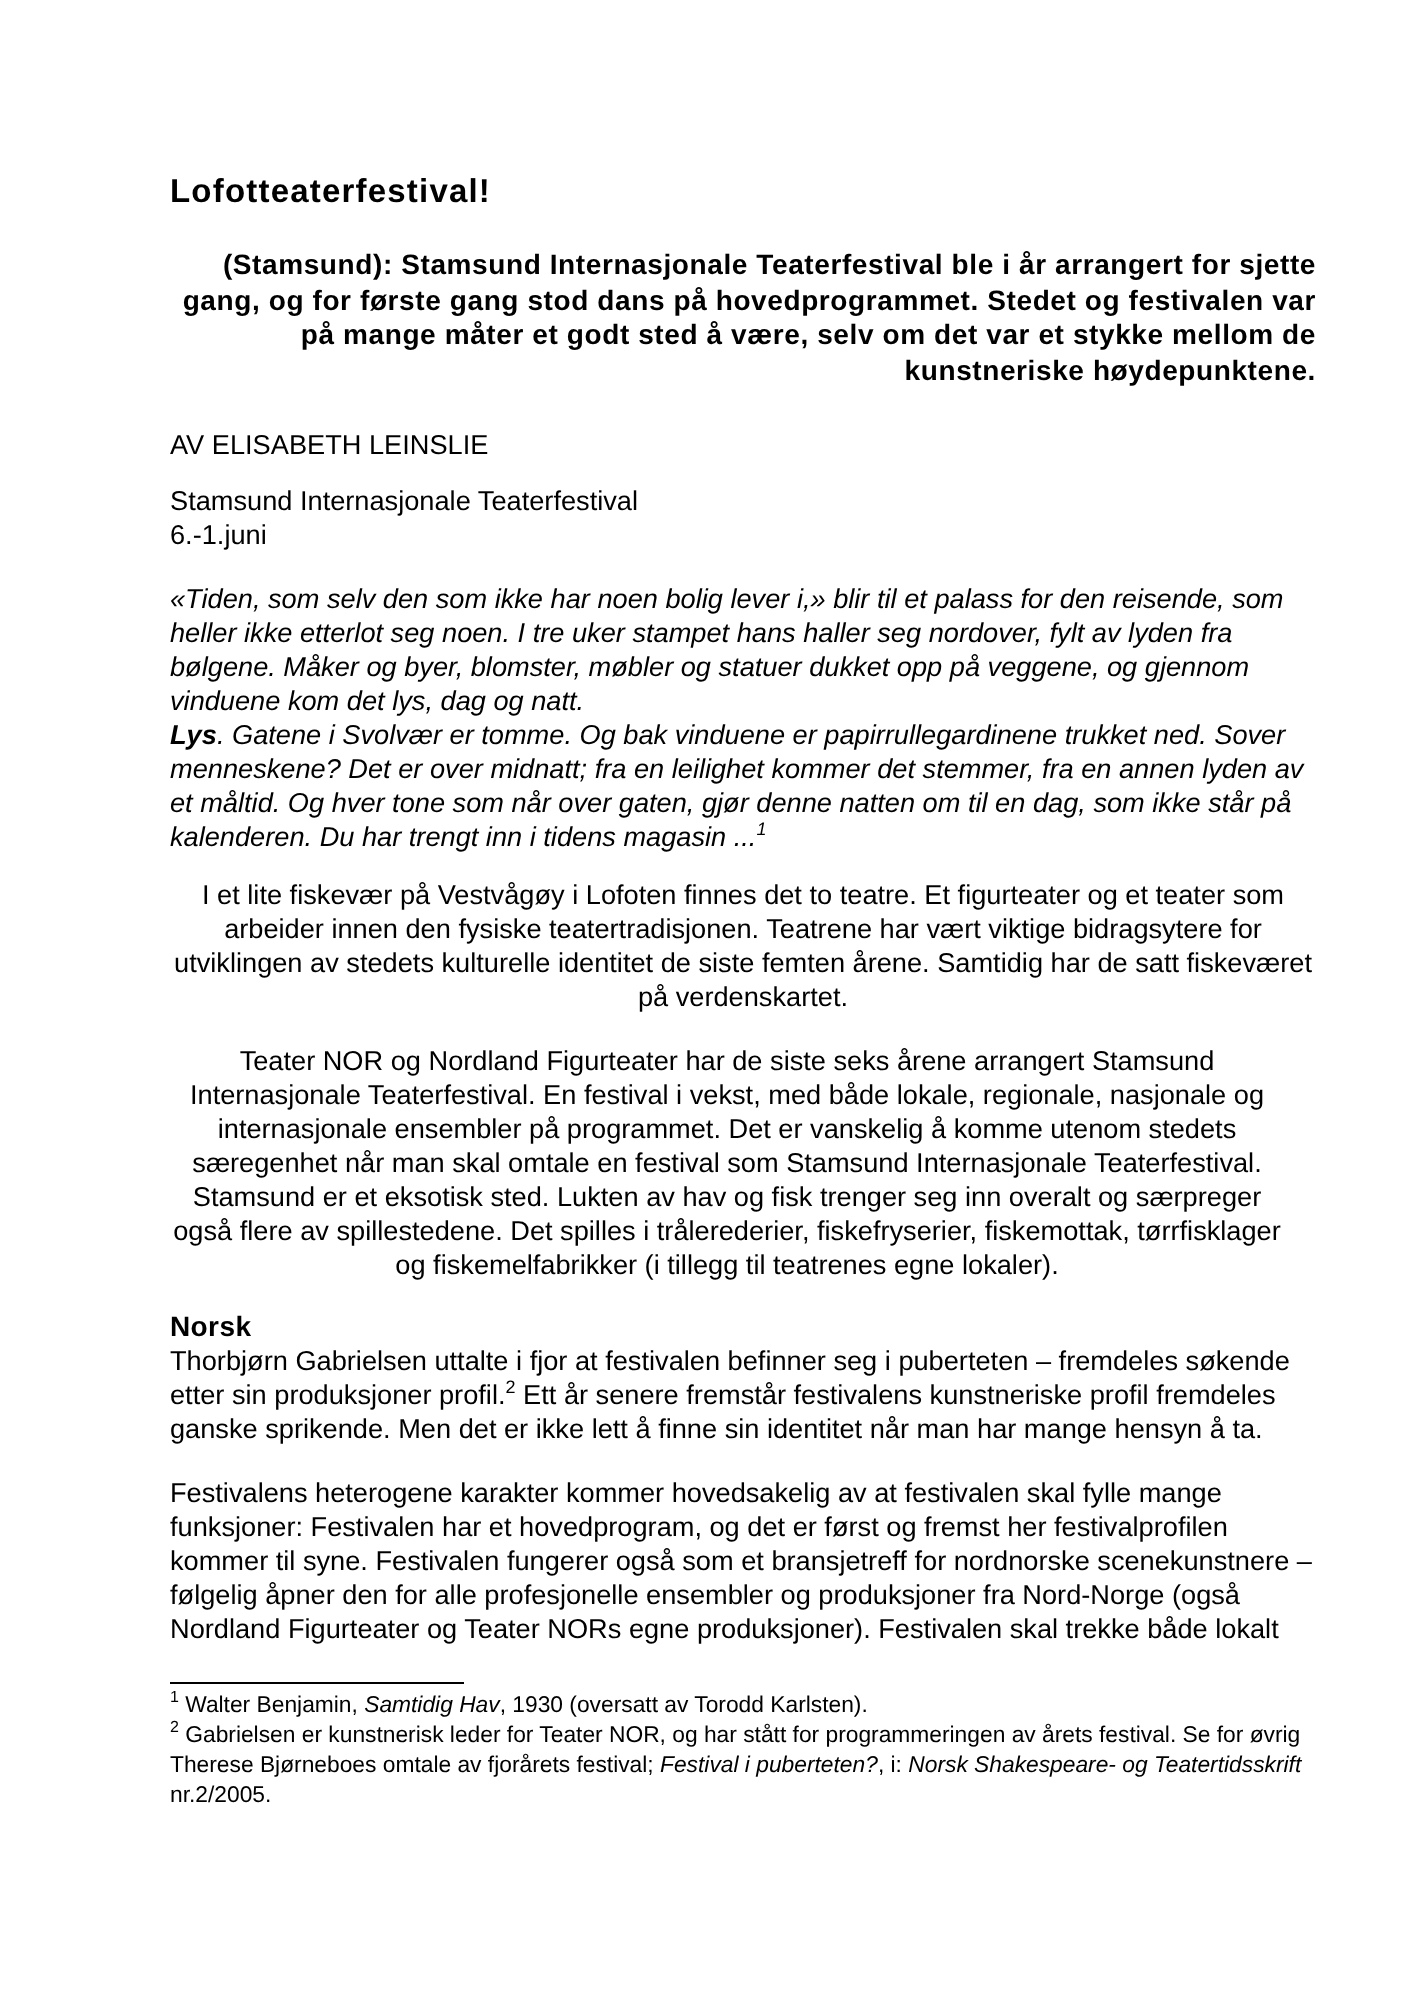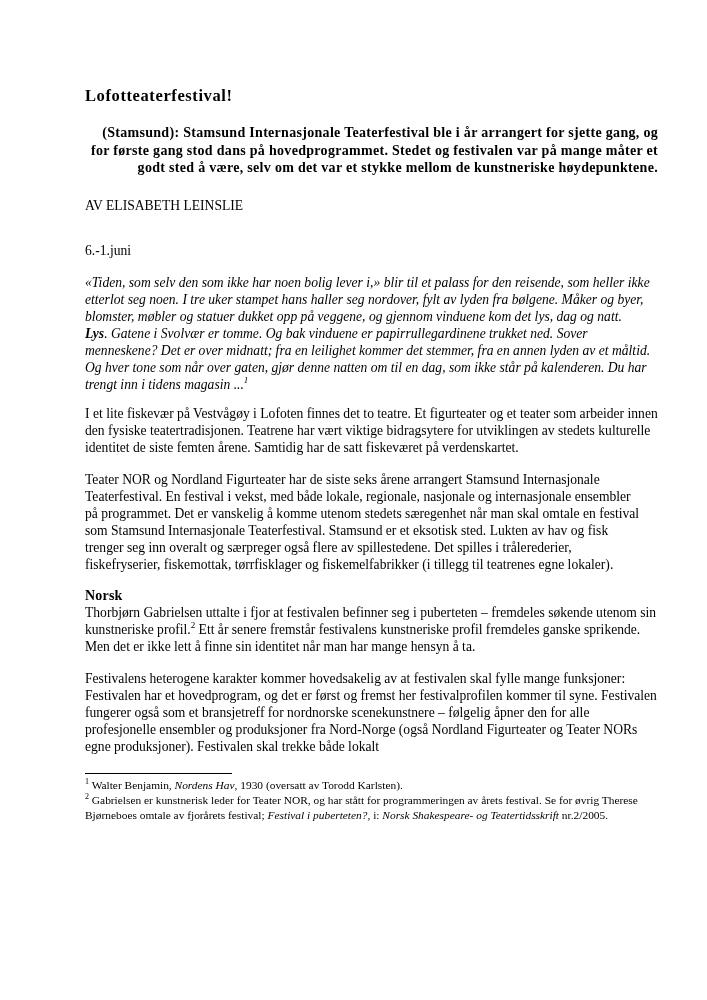--- a/index.html
+++ b/index.html
@@ -7,21 +7,21 @@
     padding: 0;
     background: #ffffff;
   }
   .page {
     position: relative;
     width: 707px;
     height: 1000px;
     background: #ffffff;
     box-sizing: border-box;
     padding: 86px 49px 0 85px;
-    font-family: Liberation Serif, serif;
+    font-family: Liberation Sans, sans-serif;
     font-size: 13.6px;
     line-height: 17px;
     color: #000000;
     overflow: hidden;
   }
   h1.title {
     font-size: 16.5px;
     line-height: 20px;
     font-weight: bold;
     letter-spacing: 0.6px;
@@ -36,21 +36,21 @@
     margin: 0 0 20px 0;
     text-align: right;
   }
   .byline { margin: 0 0 11px 0; }
   .event { margin: 0 0 15px 0; }
   .quote {
     font-style: italic;
     margin: 0 0 12px 0;
   }
   .quote .bi { font-weight: bold; }
-  .body-p { margin: 0 0 15px 0; }
+  .body-p { margin: 0 0 15px 0; text-align: center; }
   .body-p.last-gap { margin: 0 16px 14px 0; }
   h2.section {
     font-size: 14px;
     line-height: 17px;
     font-weight: bold;
     letter-spacing: 0.2px;
     margin: 0;
   }
   .profil-p1 { margin: 0 0 15px 0; }
   .profil-p2 { margin: 0 0 18px 0; }
@@ -81,33 +81,33 @@
 <body>
 
 <div class="page">
 
   <h1 class="title">Lofotteaterfestival!</h1>
 
   <p class="lead">(Stamsund): Stamsund Internasjonale Teaterfestival ble i år arrangert for sjette gang, og for første gang stod dans på hovedprogrammet. Stedet og festivalen var på mange måter et godt sted å være, selv om det var et stykke mellom de kunstneriske høydepunktene.</p>
 
   <p class="byline">AV ELISABETH LEINSLIE</p>
 
-  <p class="event"><br><span>6.-1.juni</span></p>
+  <p class="event"><span>Stamsund Internasjonale Teaterfestival</span><br><span>6.-1.juni</span></p>
 
   <p class="quote"><span>«Tiden, som selv den som ikke har noen bolig lever i,» blir til et palass for den reisende, som heller ikke etterlot seg noen. I tre uker stampet hans haller seg nordover, fylt av lyden fra bølgene. Måker og byer, blomster, møbler og statuer dukket opp på veggene, og gjennom vinduene kom det lys, dag og natt.</span><br><span class="bi">Lys</span><span>. Gatene i Svolvær er tomme. Og bak vinduene er papirrullegardinene trukket ned. Sover menneskene? Det er over midnatt; fra en leilighet kommer det stemmer, fra en annen lyden av et måltid. Og hver tone som når over gaten, gjør denne natten om til en dag, som ikke står på kalenderen. Du har trengt inn i tidens magasin ...</span><sup class="fnref">1</sup></p>
 
   <p class="body-p">I et lite fiskevær på Vestvågøy i Lofoten finnes det to teatre. Et figurteater og et teater som arbeider innen den fysiske teatertradisjonen. Teatrene har vært viktige bidragsytere for utviklingen av stedets kulturelle identitet de siste femten årene. Samtidig har de satt fiskeværet på verdenskartet.</p>
 
   <p class="body-p last-gap">Teater NOR og Nordland Figurteater har de siste seks årene arrangert Stamsund Internasjonale Teaterfestival. En festival i vekst, med både lokale, regionale, nasjonale og internasjonale ensembler på programmet. Det er vanskelig å komme utenom stedets særegenhet når man skal omtale en festival som Stamsund Internasjonale Teaterfestival. Stamsund er et eksotisk sted. Lukten av hav og fisk trenger seg inn overalt og særpreger også flere av spillestedene. Det spilles i trålerederier, fiskefryserier, fiskemottak, tørrfisklager og fiskemelfabrikker (i tillegg til teatrenes egne lokaler).</p>
 
   <h2 class="section">Norsk</h2>
 
-  <p class="profil-p1"><span>Thorbjørn Gabrielsen uttalte i fjor at festivalen befinner seg i puberteten – fremdeles søkende utenom sin kunstneriske profil.</span><sup class="fnref">2</sup><span> Ett år senere fremstår festivalens kunstneriske profil fremdeles ganske sprikende. Men det er ikke lett å finne sin identitet når man har mange hensyn å ta.</span></p>
+  <p class="profil-p1"><span>Thorbjørn Gabrielsen uttalte i fjor at festivalen befinner seg i puberteten – fremdeles søkende etter sin produksjoner profil.</span><sup class="fnref">2</sup><span> Ett år senere fremstår festivalens kunstneriske profil fremdeles ganske sprikende. Men det er ikke lett å finne sin identitet når man har mange hensyn å ta.</span></p>
 
   <p class="profil-p2">Festivalens heterogene karakter kommer hovedsakelig av at festivalen skal fylle mange funksjoner: Festivalen har et hovedprogram, og det er først og fremst her festivalprofilen kommer til syne. Festivalen fungerer også som et bransjetreff for nordnorske scenekunstnere – følgelig åpner den for alle profesjonelle ensembler og produksjoner fra Nord-Norge (også Nordland Figurteater og Teater NORs egne produksjoner). Festivalen skal trekke både lokalt</p>
 
   <div class="footnotes">
     <div class="fn-sep"></div>
-    <p class="fn"><sup>1</sup><span> Walter Benjamin, </span><i>Nordens Hav</i><span>, 1930 (oversatt av Torodd Karlsten).</span></p>
+    <p class="fn"><sup>1</sup><span> Walter Benjamin, </span><i>Samtidig Hav</i><span>, 1930 (oversatt av Torodd Karlsten).</span></p>
     <p class="fn"><sup>2</sup><span> Gabrielsen er kunstnerisk leder for Teater NOR, og har stått for programmeringen av årets festival. Se for øvrig Therese Bjørneboes omtale av fjorårets festival; </span><i>Festival i puberteten?</i><span>, i: </span><i>Norsk Shakespeare- og Teatertidsskrift</i><span> nr.2/2005.</span></p>
   </div>
 
 </div>
 
 </body></html>

